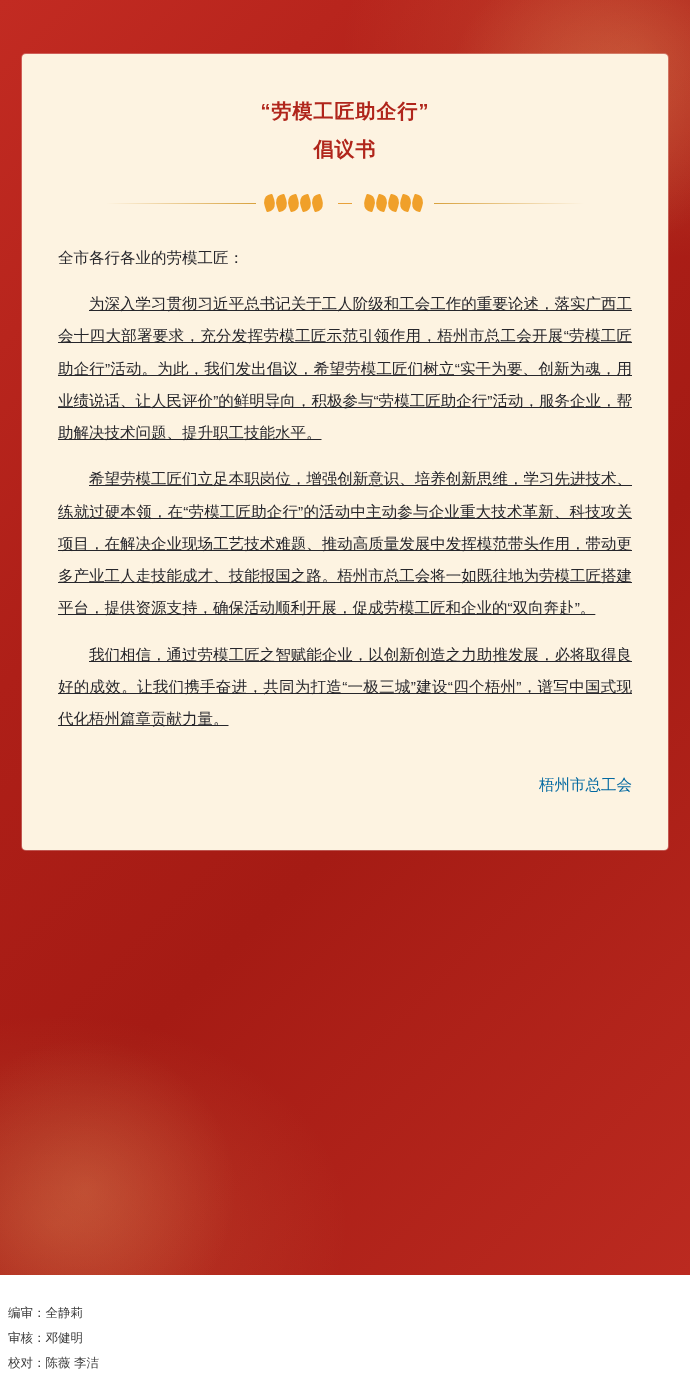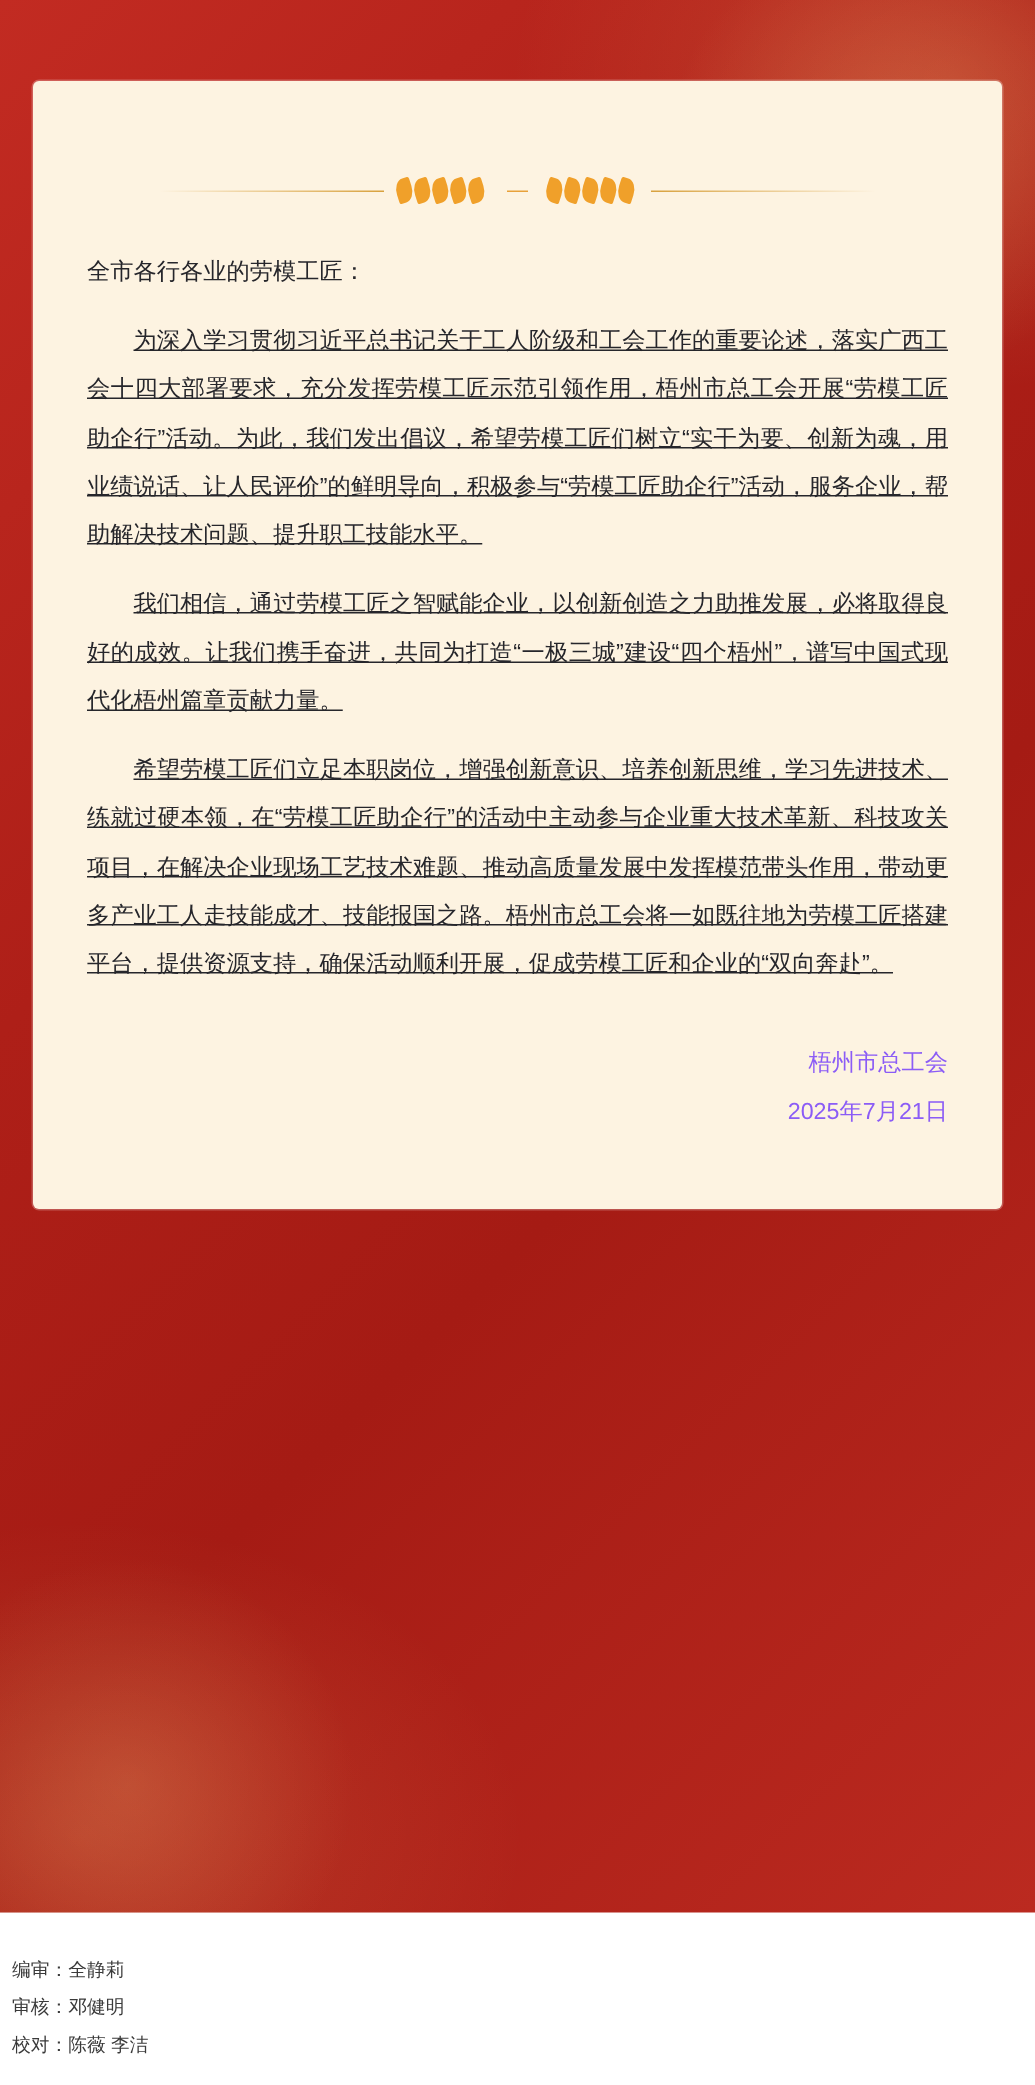--- a/index.html
+++ b/index.html
@@ -120,39 +120,43 @@
   .body-text p.indent {
     text-indent: 2em;
     text-decoration: underline;
   }
 
   .signature {
     margin-top: 34px;
     text-align: right;
     font-size: 15.5px;
     line-height: 2.1;
-    color: #8b5cf6;
+    color: #0369a1;
   }
 
   .footer {
     padding: 26px 8px 24px 8px;
     box-sizing: border-box;
   }
   .footer-line {
     font-size: 12.5px;
     line-height: 2.0;
     color: #3a3a3a;
   }
 </style>
 </head>
 <body>
 
 <div class="poster">
   <div class="card">
 
+    <div class="title-block">
+      <div class="title-line">“劳模工匠助企行”</div>
+      <div class="title-line">倡议书</div>
+    </div>
 
     <div class="divider">
       <div class="rule"></div>
       <span class="wheat left">
         <span></span>
           <span></span>
           <span></span>
           <span></span>
           <span></span>
       </span>
@@ -163,27 +167,26 @@
           <span></span>
           <span></span>
           <span></span>
       </span>
       <div class="rule right"></div>
     </div>
 
     <div class="body-text">
       <p>全市各行各业的劳模工匠：</p>
       <p class="indent">为深入学习贯彻习近平总书记关于工人阶级和工会工作的重要论述，落实广西工会十四大部署要求，充分发挥劳模工匠示范引领作用，梧州市总工会开展“劳模工匠助企行”活动。为此，我们发出倡议，希望劳模工匠们树立“实干为要、创新为魂，用业绩说话、让人民评价”的鲜明导向，积极参与“劳模工匠助企行”活动，服务企业，帮助解决技术问题、提升职工技能水平。</p>
+      <p class="indent">希望劳模工匠们立足本职岗位，增强创新意识、培养创新思维，学习先进技术、练就过硬本领，在“劳模工匠助企行”的活动中主动参与企业重大技术革新、科技攻关项目，在解决企业现场工艺技术难题、推动高质量发展中发挥模范带头作用，带动更多产业工人走技能成才、技能报国之路。梧州市总工会将一如既往地为劳模工匠搭建平台，提供资源支持，确保活动顺利开展，促成劳模工匠和企业的“双向奔赴”。</p>
       <p class="indent">我们相信，通过劳模工匠之智赋能企业，以创新创造之力助推发展，必将取得良好的成效。让我们携手奋进，共同为打造“一极三城”建设“四个梧州”，谱写中国式现代化梧州篇章贡献力量。</p>
-      <p class="indent">希望劳模工匠们立足本职岗位，增强创新意识、培养创新思维，学习先进技术、练就过硬本领，在“劳模工匠助企行”的活动中主动参与企业重大技术革新、科技攻关项目，在解决企业现场工艺技术难题、推动高质量发展中发挥模范带头作用，带动更多产业工人走技能成才、技能报国之路。梧州市总工会将一如既往地为劳模工匠搭建平台，提供资源支持，确保活动顺利开展，促成劳模工匠和企业的“双向奔赴”。</p>
     </div>
 
     <div class="signature">
       <div>梧州市总工会</div>
-      <div>2025年7月21日</div>
     </div>
 
   </div>
 </div>
 
 <div class="footer">
   <div class="footer-line">编审：全静莉</div>
   <div class="footer-line">审核：邓健明</div>
   <div class="footer-line">校对：陈薇  李洁</div>
 

